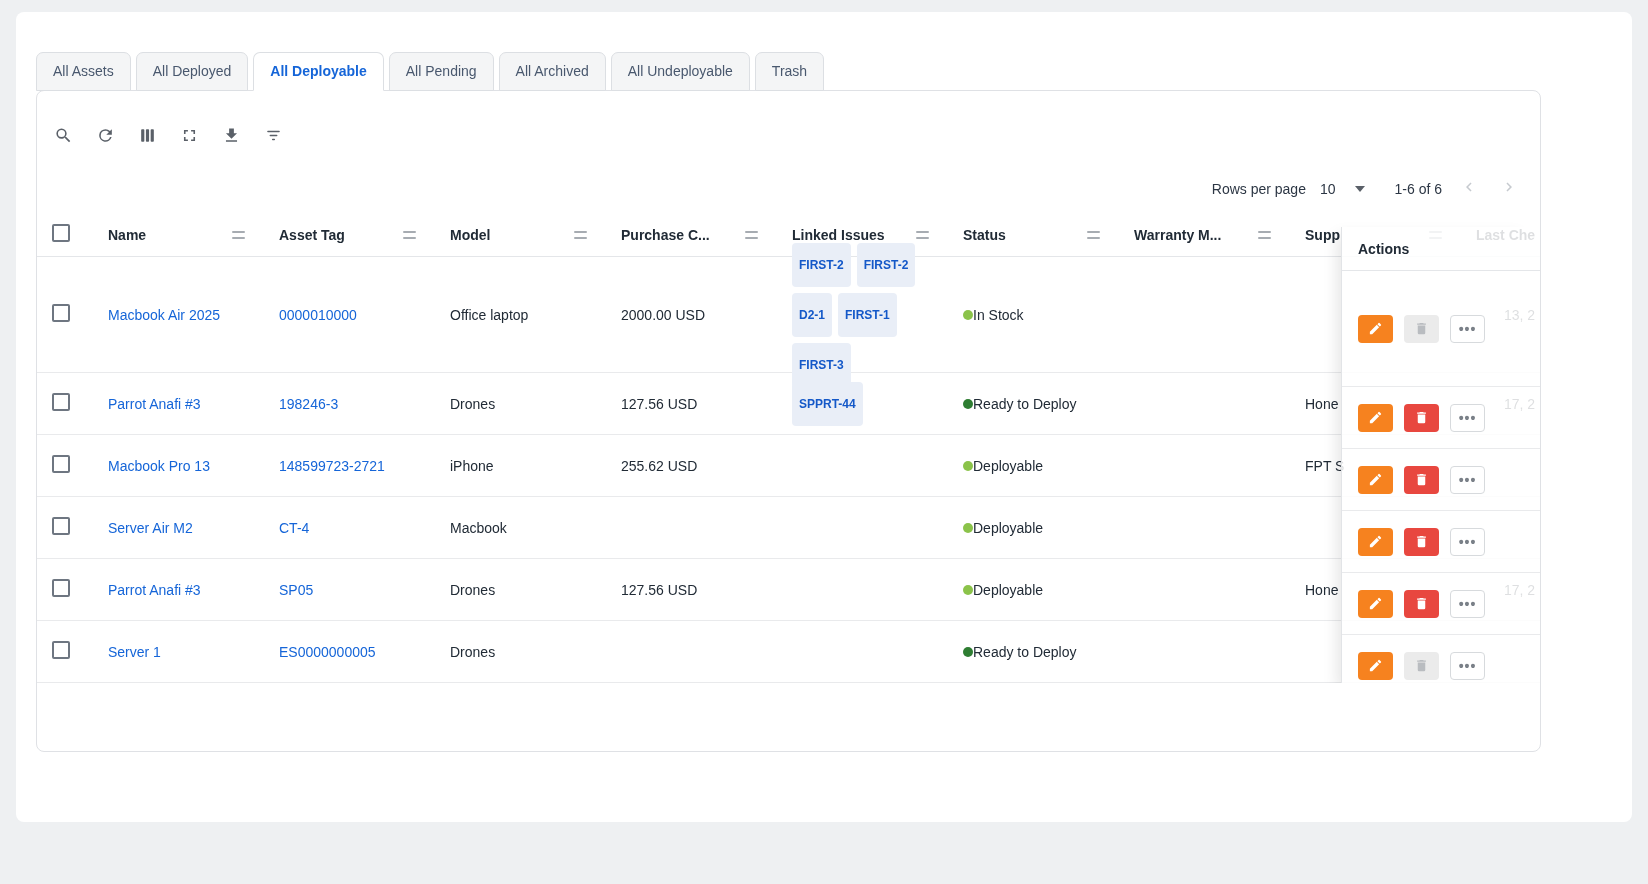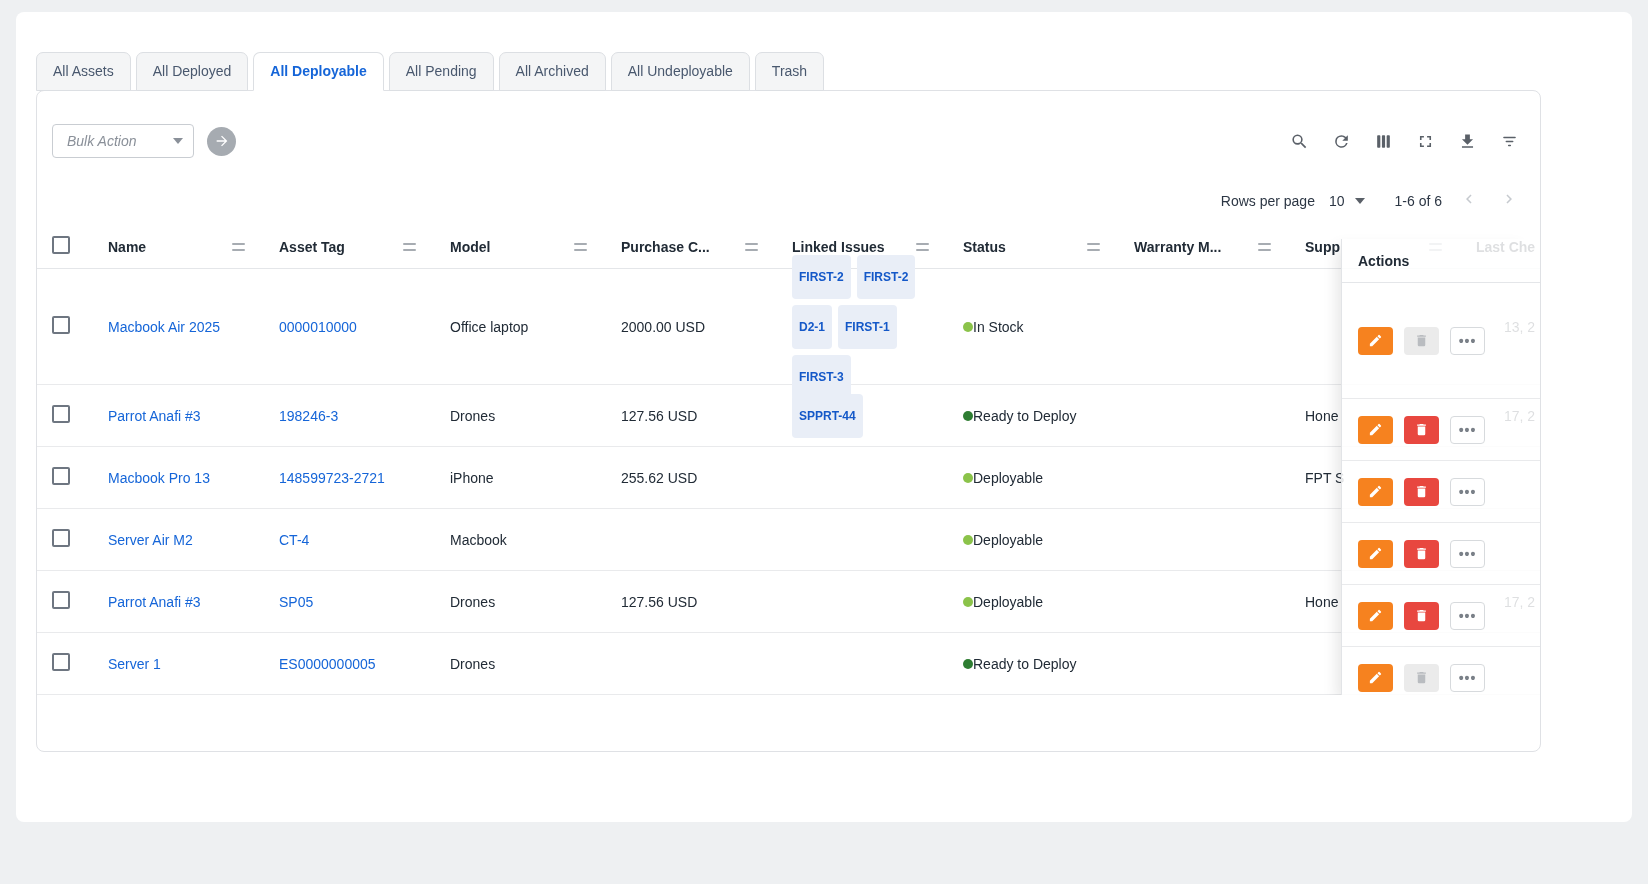--- a/index.html
+++ b/index.html
@@ -32,21 +32,21 @@
     justify-content:space-between; padding:0 10px 0 14px; color:#8a9099; font-style:italic; cursor:pointer; background:#fff; }
   .caret { width:0; height:0; border-left:5px solid transparent; border-right:5px solid transparent; border-top:6px solid #8a9099; }
   .go-btn { width:29px; height:29px; border-radius:50%; background:#a6abb1; border:none; display:flex; align-items:center; justify-content:center; cursor:pointer; }
   .go-btn svg { width:16px; height:16px; fill:#fff; }
   .icon-btns { display:flex; align-items:center; gap:20px; }
   .icon-btn { background:none; border:none; cursor:pointer; width:22px; height:22px; display:flex; align-items:center; justify-content:center; }
   .icon-btn svg { width:19px; height:19px; fill:#5a6068; }
 
   
   .pagebar { display:flex; justify-content:flex-end; align-items:center; gap:14px; padding:32px 18px 14px 0; color:#2c3644; }
-  .rpp-select { display:flex; align-items:center; gap:10px; cursor:pointer; font-size:14px; }
+  .rpp-select { display:flex; align-items:center; gap:19px; cursor:pointer; font-size:14px; }
   .rpp-select .caret { border-top-color:#5a6068; }
   .page-range { margin-left:16px; }
   .pg-nav { background:none; border:none; cursor:pointer; padding:0 4px; }
   .pg-nav svg { width:18px; height:18px; fill:#c6cacf; }
 
   
   .table-wrap { position:relative; width:1503px; overflow:hidden; }
   .dtable { width:1594px; }
   .thead { display:flex; height:44px; align-items:center; font-weight:700; border-bottom:1px solid #e4e6e9; }
   .trow { display:flex; height:62px; align-items:center; border-bottom:1px solid #e9eaec; }
@@ -91,33 +91,20 @@
         <div class="tab active"><span>All Deployable</span></div>
         <div class="tab"><span>All Pending</span></div>
         <div class="tab"><span>All Archived</span></div>
         <div class="tab"><span>All Undeployable</span></div>
         <div class="tab"><span>Trash</span></div>
       </div>
 
     <div class="panel">
 
       <div class="toolbar">
-        <div class="toolbar-left">
-          <div class="bulk-select">
-            <span>Bulk Action</span>
-            <span class="caret"></span>
-          </div>
-          <button class="go-btn">
-            <span style="display:flex">
-              <svg viewBox="0 0 24 24">
-                  <path d="M12 4l-1.41 1.41L16.17 11H4v2h12.17l-5.58 5.59L12 20l8-8z"></path>
-                </svg>
-            </span>
-          </button>
-        </div>
         <div class="icon-btns">
           <button class="icon-btn">
             <svg viewBox="0 0 24 24">
                 <path d="M15.5 14h-.79l-.28-.27A6.47 6.47 0 0 0 16 9.5 6.5 6.5 0 1 0 9.5 16c1.61 0 3.09-.59 4.23-1.57l.27.28v.79l5 4.99L20.49 19l-4.99-5zm-6 0A4.5 4.5 0 1 1 14 9.5 4.5 4.5 0 0 1 9.5 14z"></path>
               </svg>
           </button>
           <button class="icon-btn">
             <svg viewBox="0 0 24 24">
                 <path d="M17.65 6.35A7.96 7.96 0 0 0 12 4a8 8 0 1 0 7.73 10h-2.08A6 6 0 1 1 12 6c1.66 0 3.14.69 4.22 1.78L13 11h7V4l-2.35 2.35z"></path>
               </svg>

